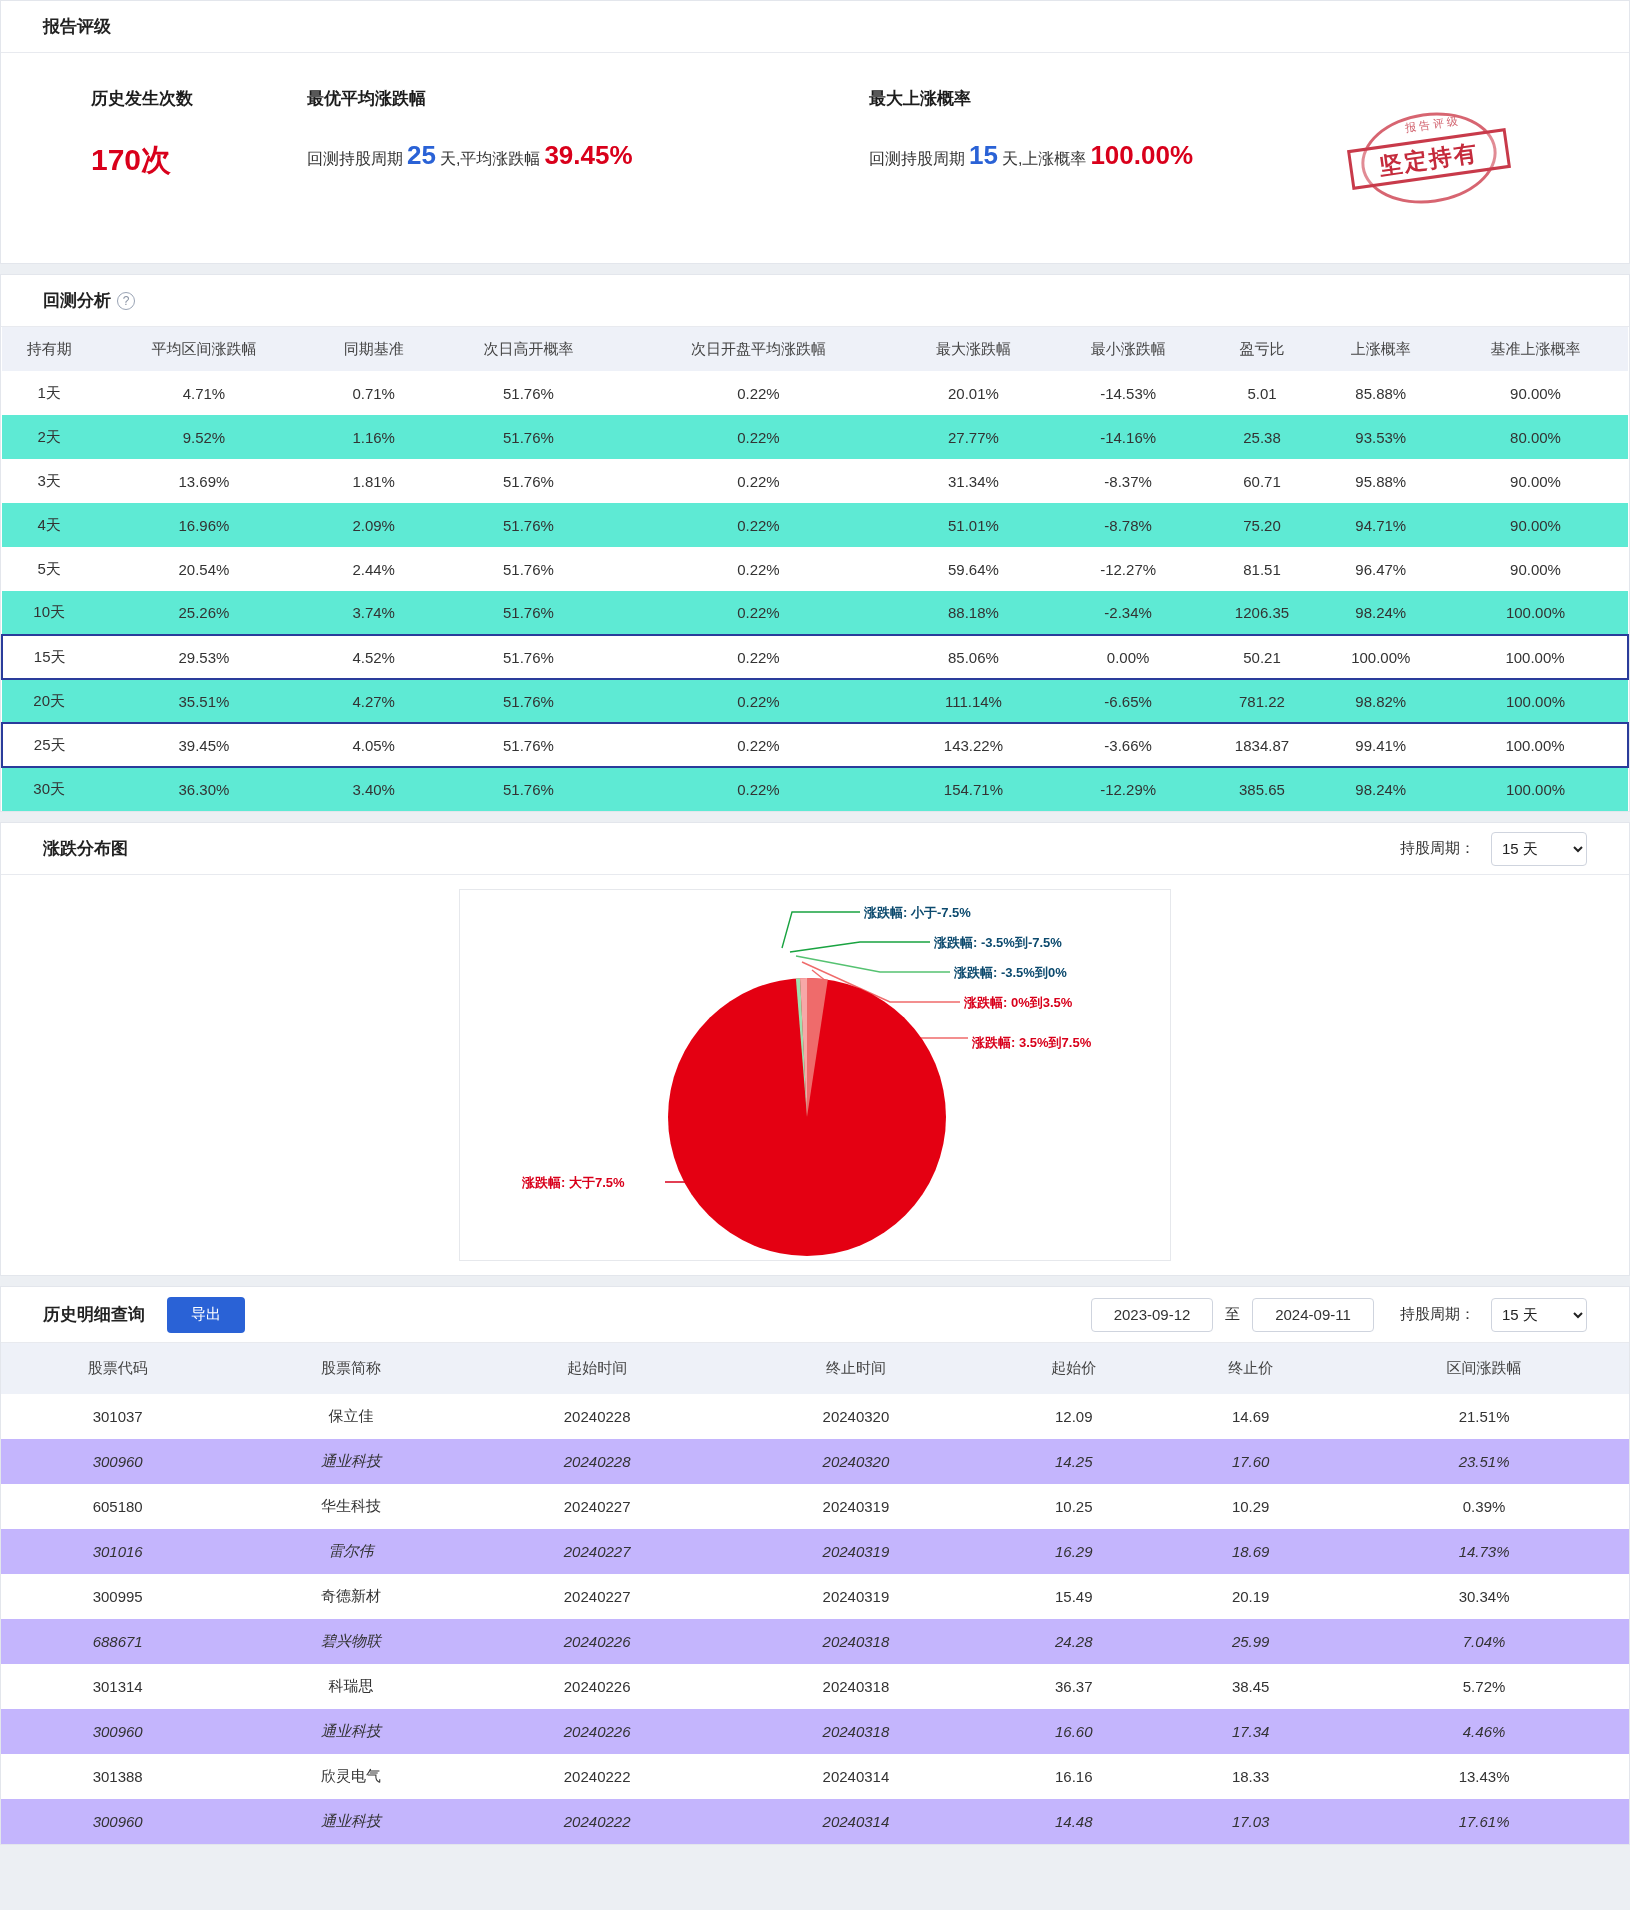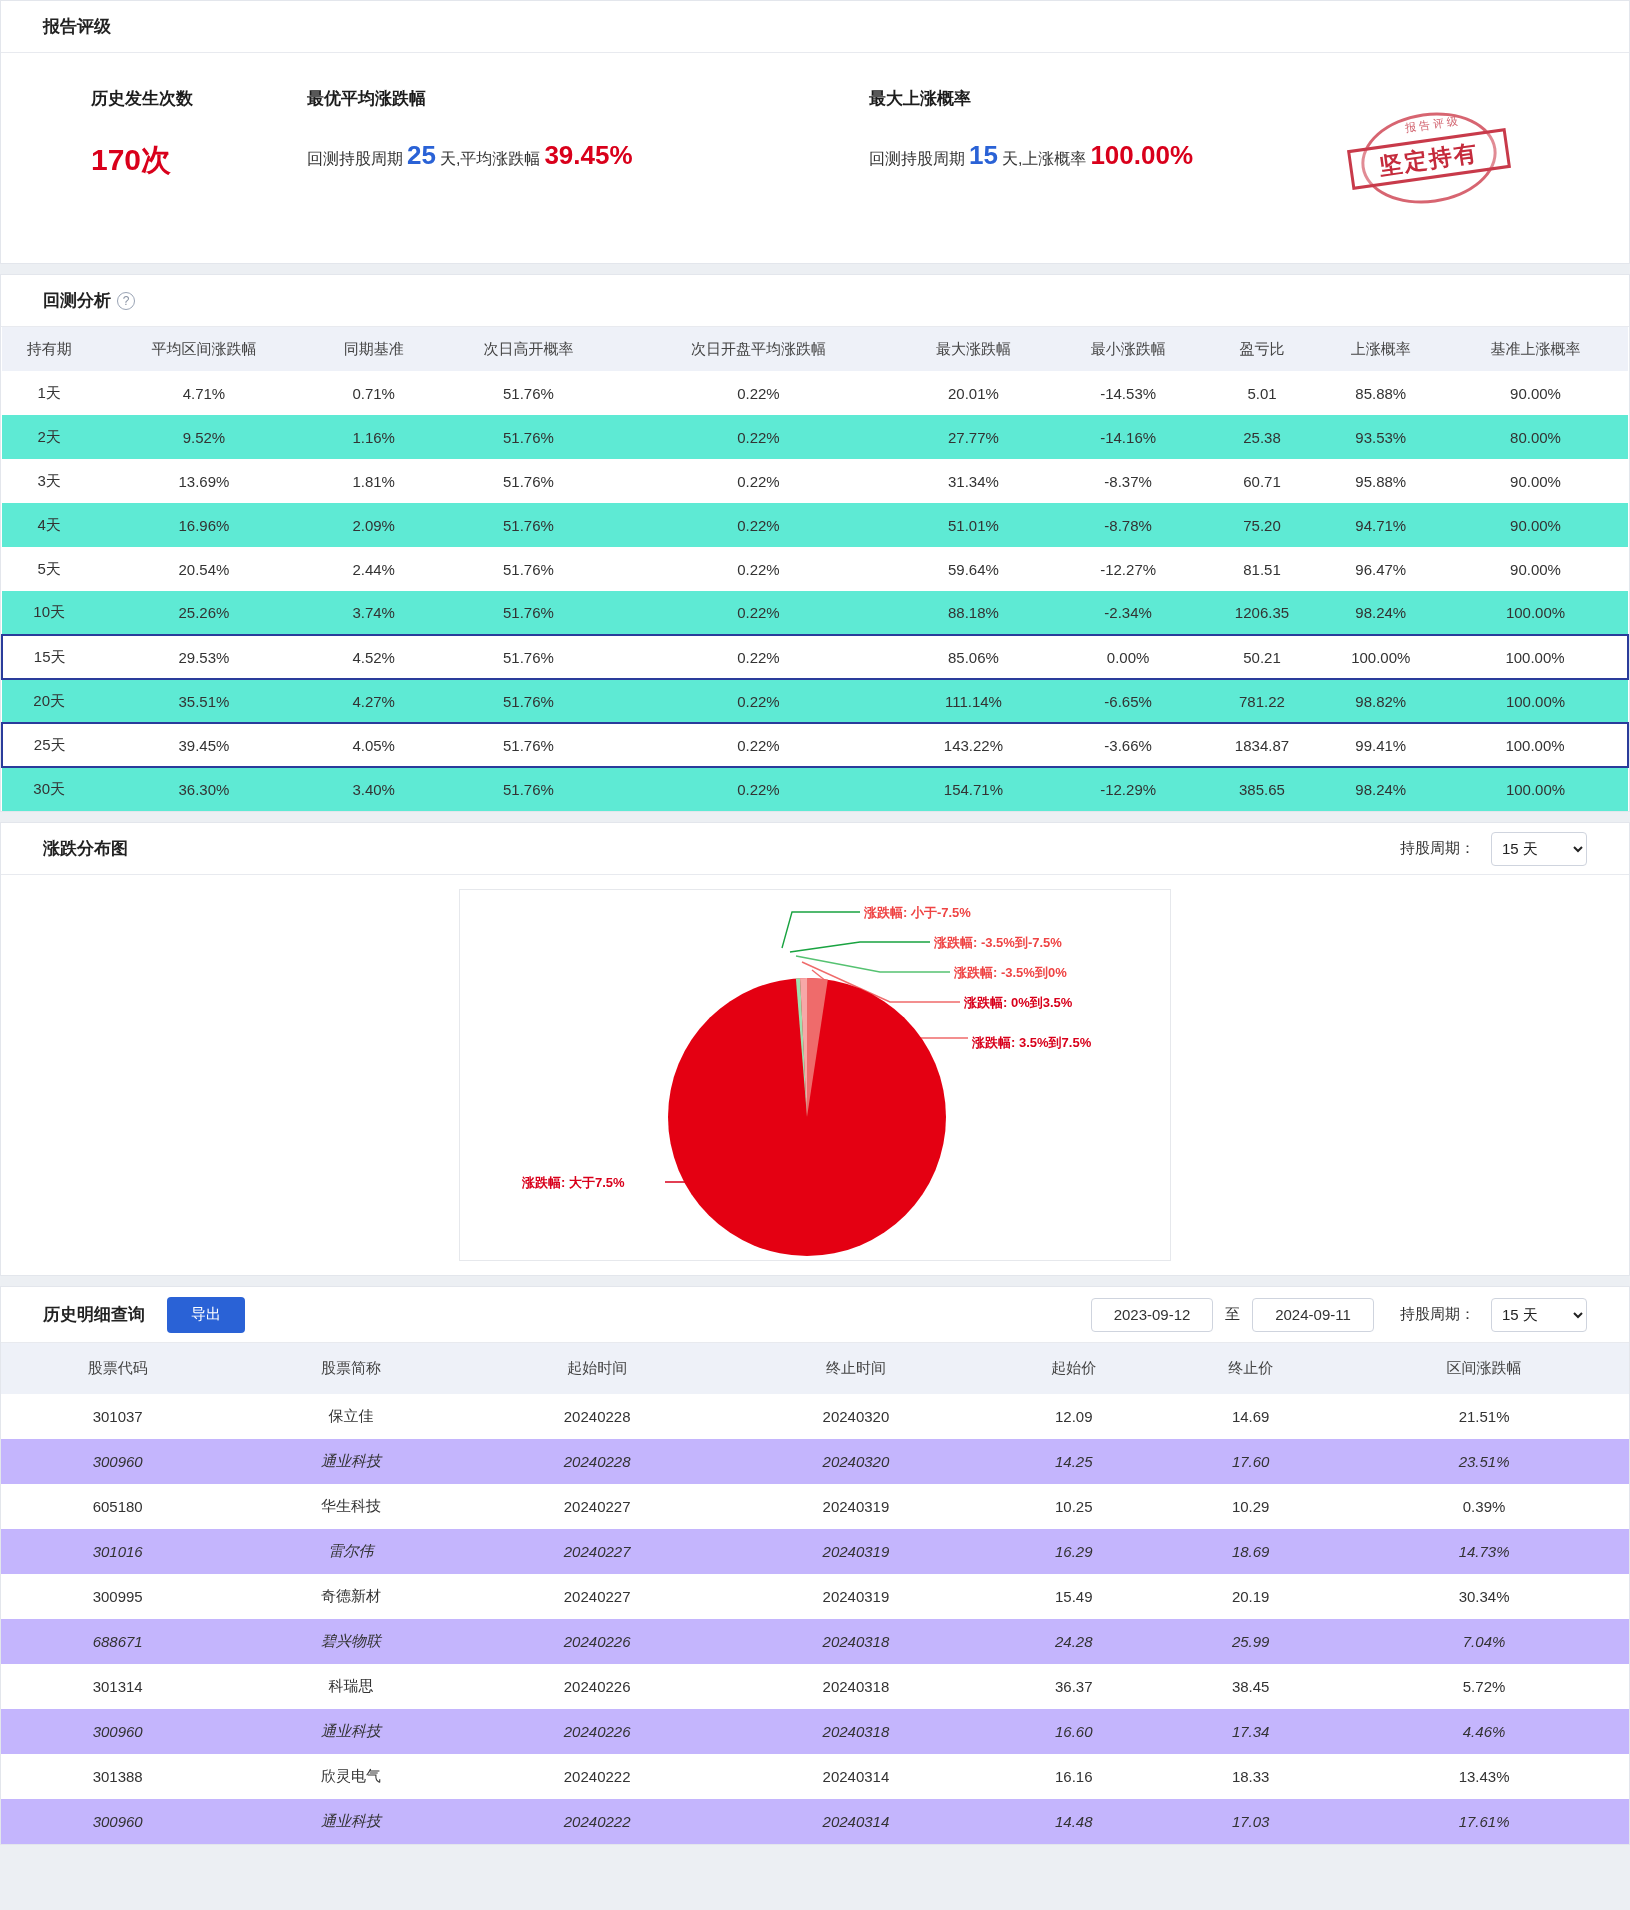--- a/index.html
+++ b/index.html
@@ -186,21 +186,21 @@
     height: 372px;
     border: 1px solid #e6e8ec;
     position: relative;
   }
   .pie {
     position: absolute;
     left: 208px; top: 88px;
     width: 278px; height: 278px;
   }
   .ann { position: absolute; font-size: 13px; font-weight: bold; white-space: nowrap; }
-  .ann.green { color: #ef4444; }
+  .ann.green { color: #0c4a6e; }
   .ann.red { color: #d9001b; }
   svg.leaders { position: absolute; left: 0; top: 0; width: 712px; height: 372px; }
   
   .hist-header {
     height: 56px;
     display: flex;
     align-items: center;
     padding: 0 42px;
     border-bottom: 1px solid #e8eaef;
   }

